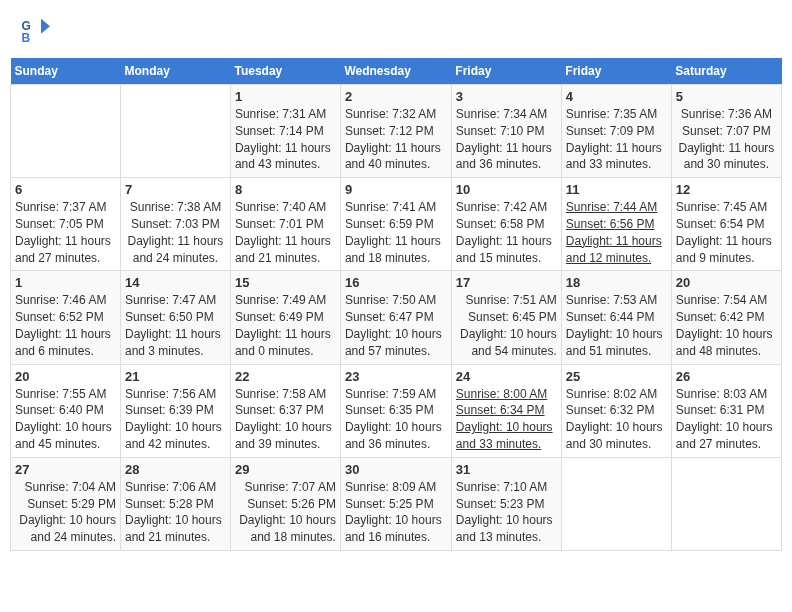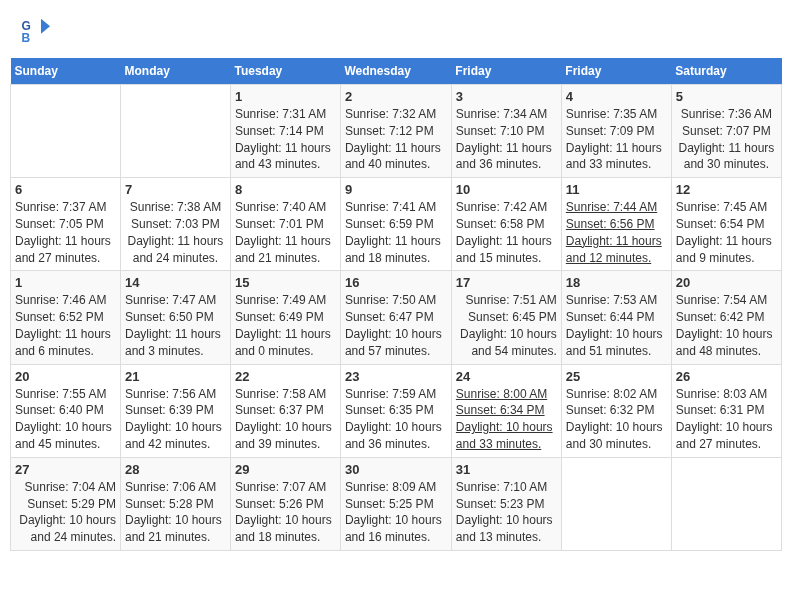--- a/index.html
+++ b/index.html
@@ -288,21 +288,21 @@
 Daylight: 10 hours and 24 minutes.</div>
         </td>
         <td>
           <div class="day-number">28</div>
           <div class="day-info" style="white-space: pre-line;">Sunrise: 7:06 AM
 Sunset: 5:28 PM
 Daylight: 10 hours and 21 minutes.</div>
         </td>
         <td>
           <div class="day-number">29</div>
-          <div class="day-info" style="white-space: pre-line;">Sunrise: 7:07 AM
+          <div class="day-info" style="white-space: pre-line; text-align: right;">Sunrise: 7:07 AM
 Sunset: 5:26 PM
 Daylight: 10 hours and 18 minutes.</div>
         </td>
         <td>
           <div class="day-number">30</div>
           <div class="day-info" style="white-space: pre-line;">Sunrise: 8:09 AM
 Sunset: 5:25 PM
 Daylight: 10 hours and 16 minutes.</div>
         </td>
         <td>

